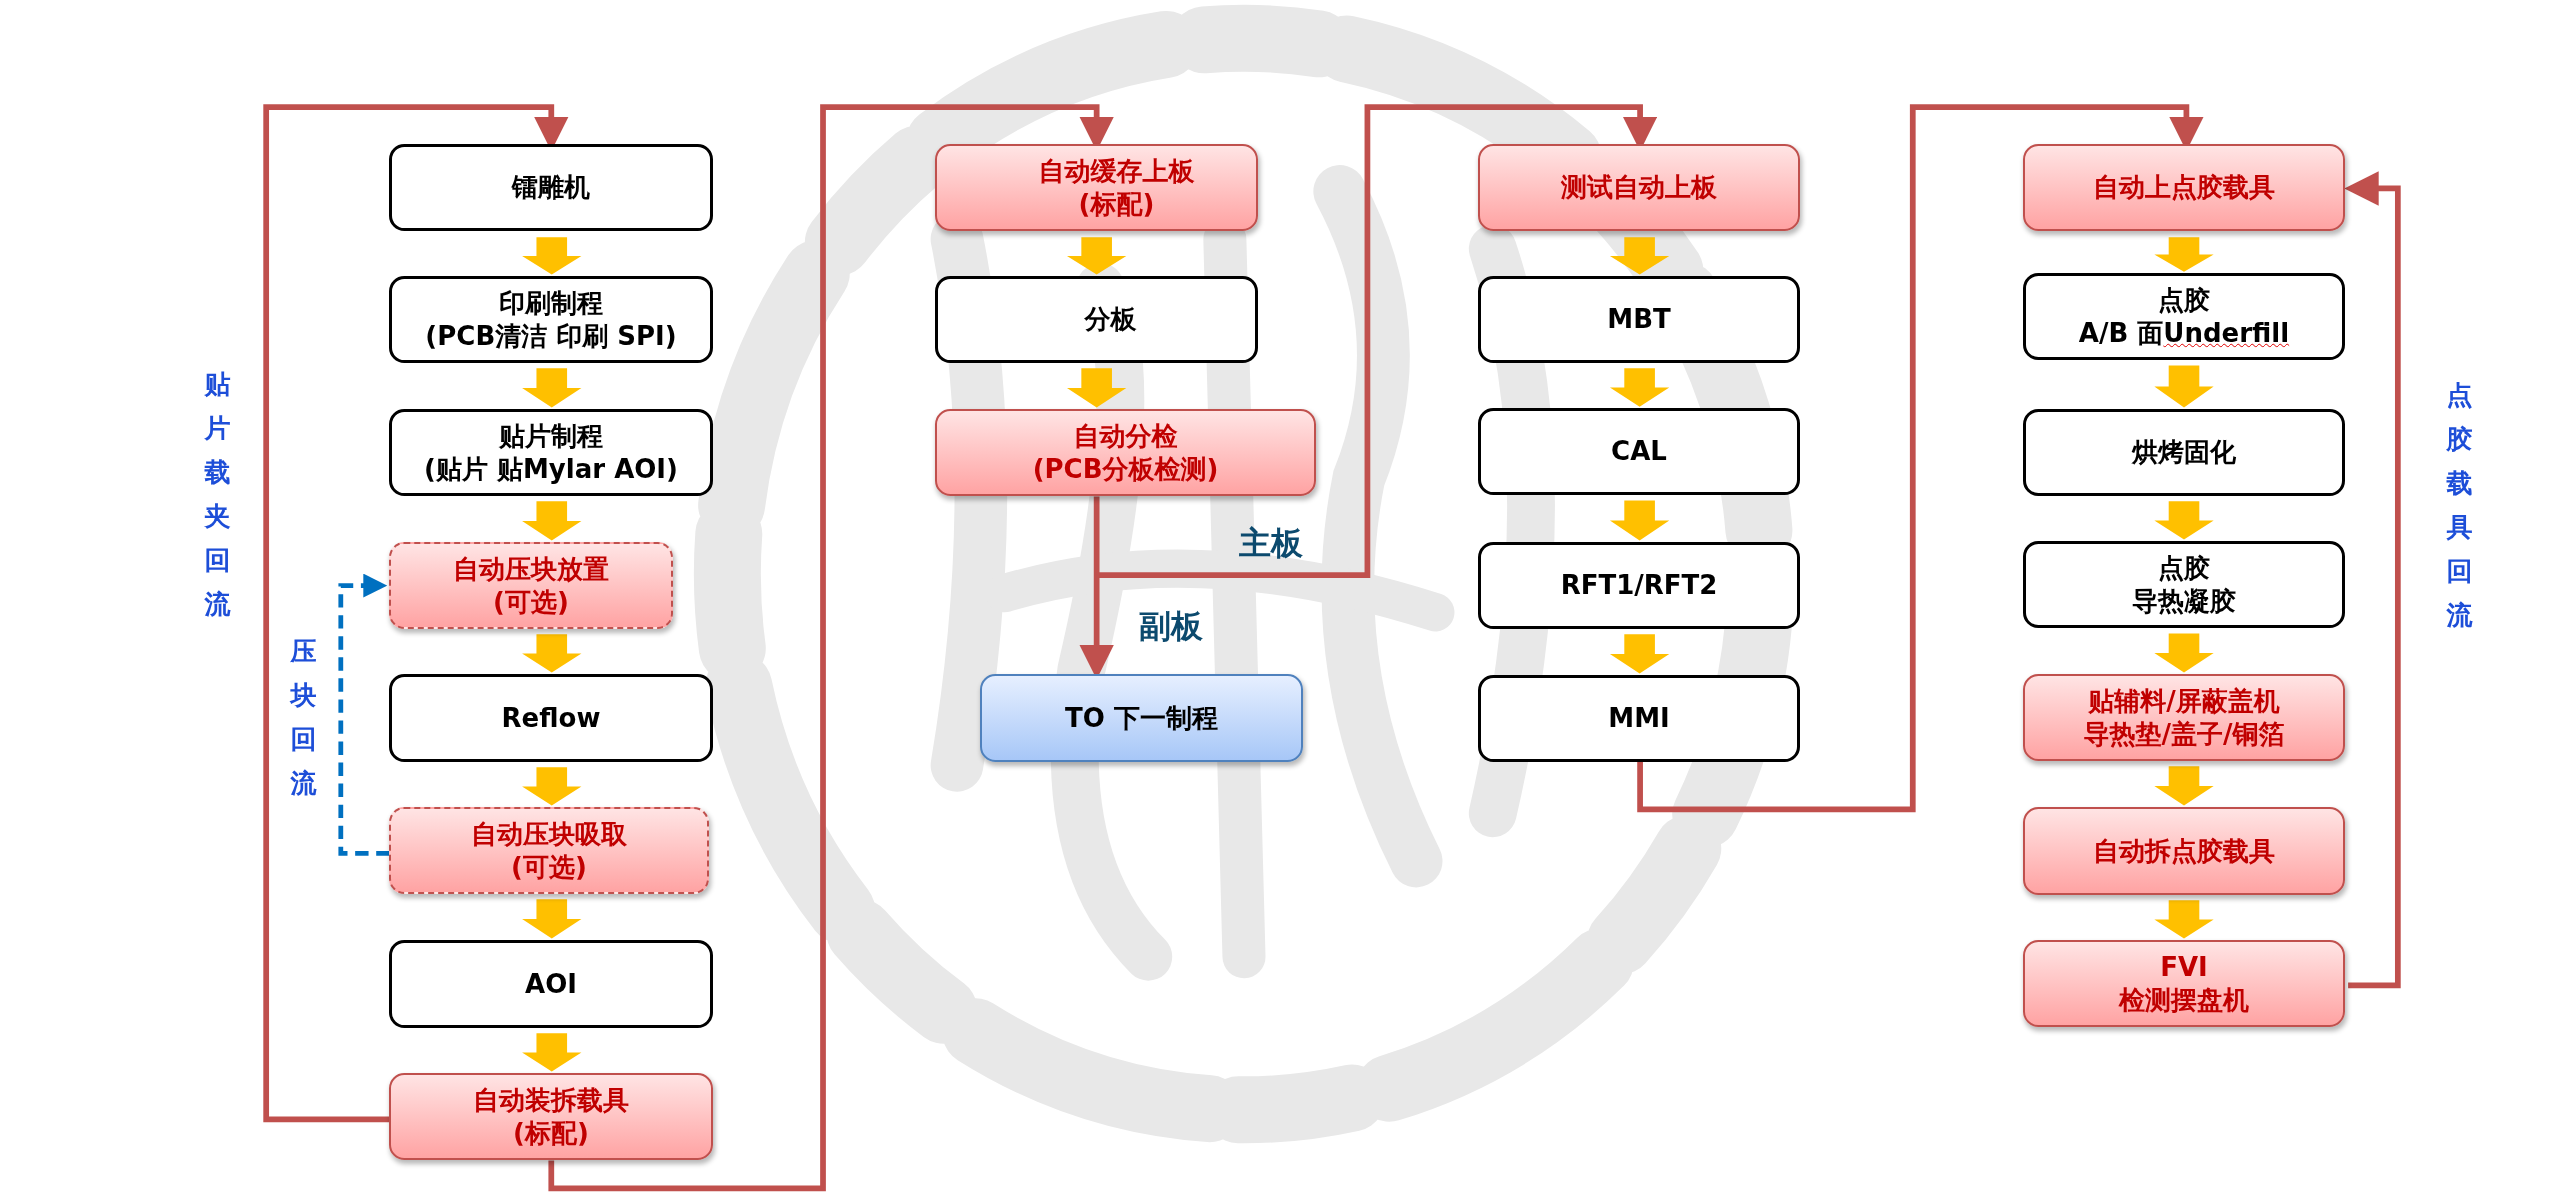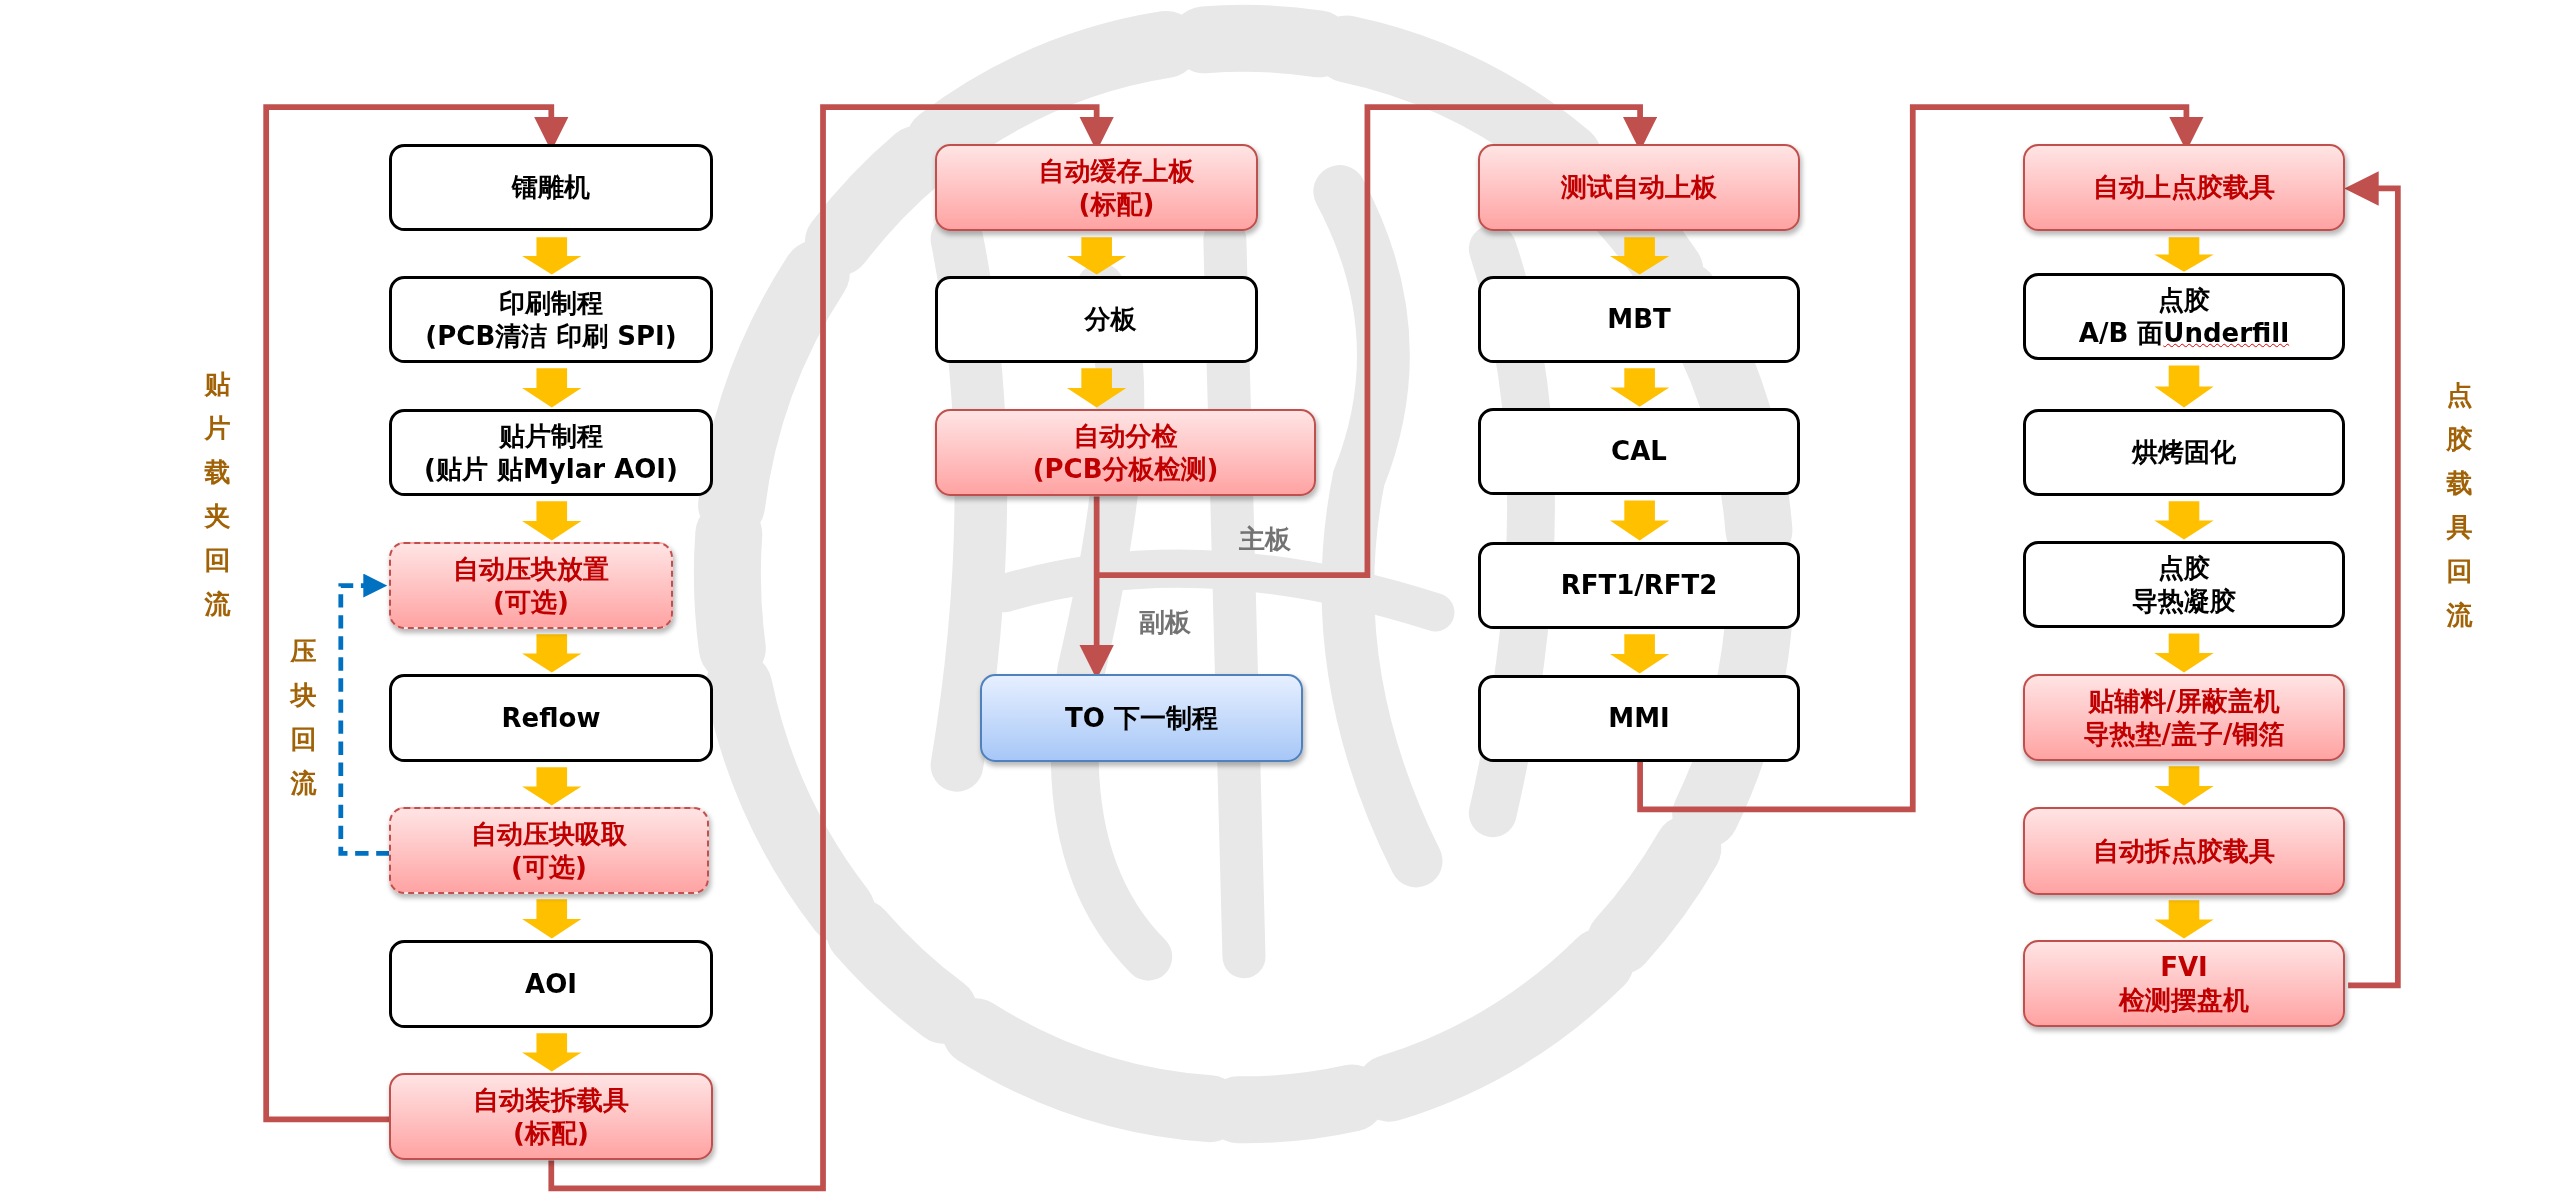--- a/index.html
+++ b/index.html
@@ -9,23 +9,23 @@
   .watermark { position:absolute; left:0; top:0; width:2576px; height:1195px; pointer-events:none; }
   .box { position:absolute; box-sizing:border-box; border-radius:15.3px;
          display:flex; flex-direction:column; align-items:center; justify-content:center;
          text-align:center; font-weight:bold; font-size:26px; line-height:33px; }
   .box.white { background:#ffffff; border:3.3px solid #000000; color:#000000; }
   .box.red { background:linear-gradient(#ffe4e4, #ffa3a3); border:2.4px solid #c0504d; color:#c00000;
              box-shadow:1.9px 3.8px 5.7px rgba(0,0,0,0.28); }
   .box.red.dashed { border:2.4px dashed #c0504d; }
   .box.blue { background:linear-gradient(#e6efff, #a7c7f7); border:2.4px solid #4f81bd; color:#000000;
               box-shadow:1.9px 3.8px 5.7px rgba(0,0,0,0.28);margin-left:45px; }
-  .side-label { position:absolute; color:#a16207; font-weight:bold; font-size:26px;
+  .side-label { position:absolute; color:#1d4ed8; font-weight:bold; font-size:26px;
                 width:29px; text-align:center; line-height:44px; }
-  .branch-label { position:absolute; color:#737373; font-weight:bold; font-size:26px; }
+  .branch-label { position:absolute; color:#0c4a6e; font-weight:bold; font-size:32px; }
 </style>
 </head>
 <body>
 
 <div id="canvas">
 
   <svg class="watermark" viewBox="0 0 2692 1249">
     <g fill="none" stroke="#e8e8e8" stroke-linecap="round">
       <ellipse cx="1300" cy="600" rx="540" ry="560" stroke-width="70" stroke-dasharray="260 40 120 30"></ellipse>
       <path d="M1000 250 Q1050 500 1000 800" stroke-width="55"></path>

